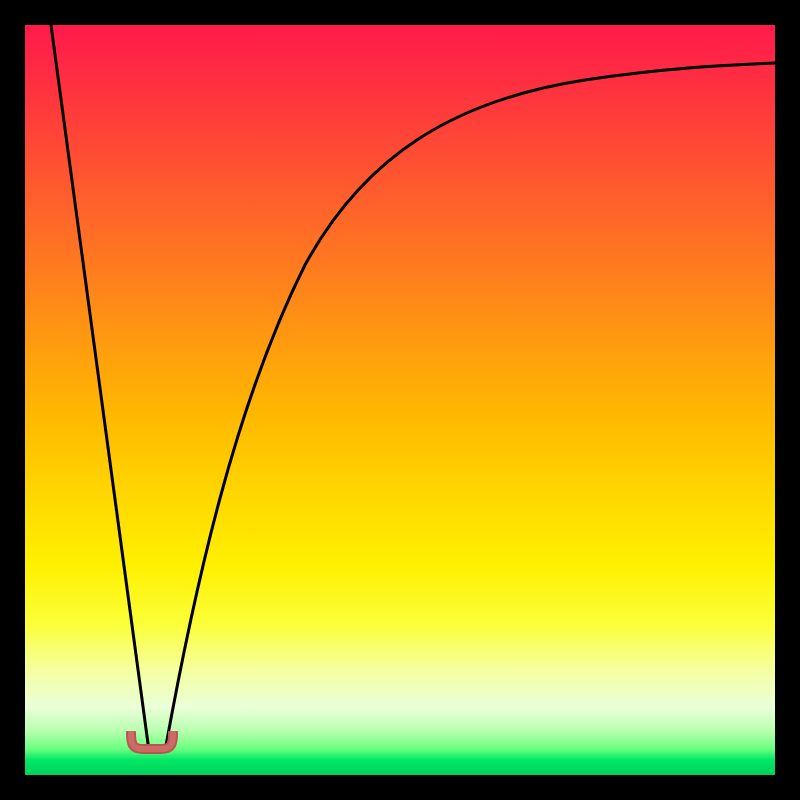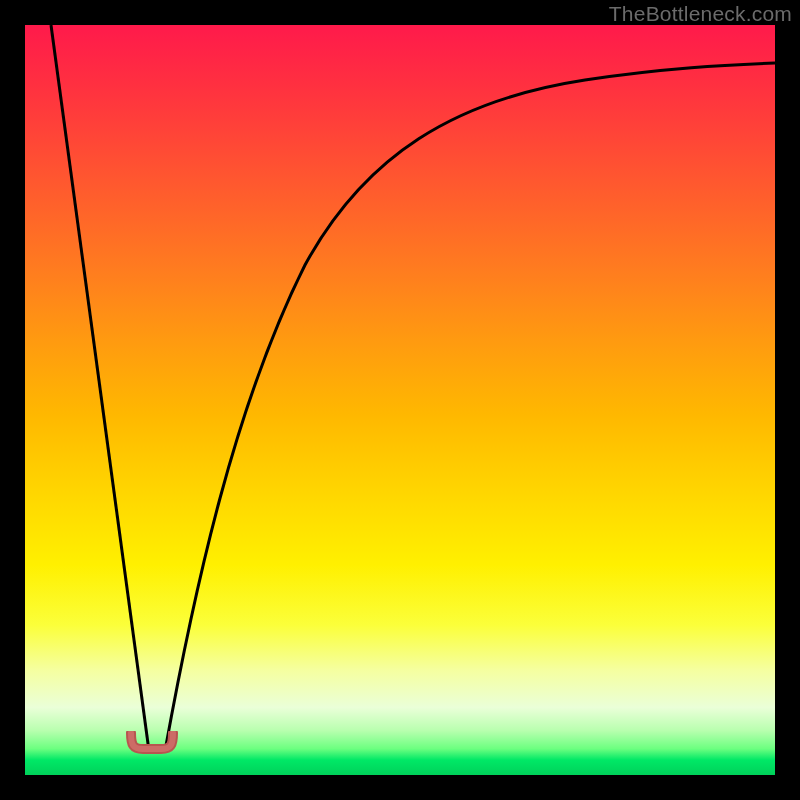--- a/index.html
+++ b/index.html
@@ -99,14 +99,13 @@
                  L 36 18
                  C 46 18, 48 14, 48 2" stroke="#b85550" stroke-width="10" fill="none" stroke-linecap="round" stroke-linejoin="round"></path>
         <path d="M 6 2
                  C 6 14, 8 18, 18 18
                  L 36 18
                  C 46 18, 48 14, 48 2" stroke="#cc6b66" stroke-width="6" fill="none" stroke-linecap="round" stroke-linejoin="round"></path>
       </svg>
     </div>
   </div>
 
-  <div class="watermark">TheBottleneck.com</div>
 </div>
 
 </body></html>

